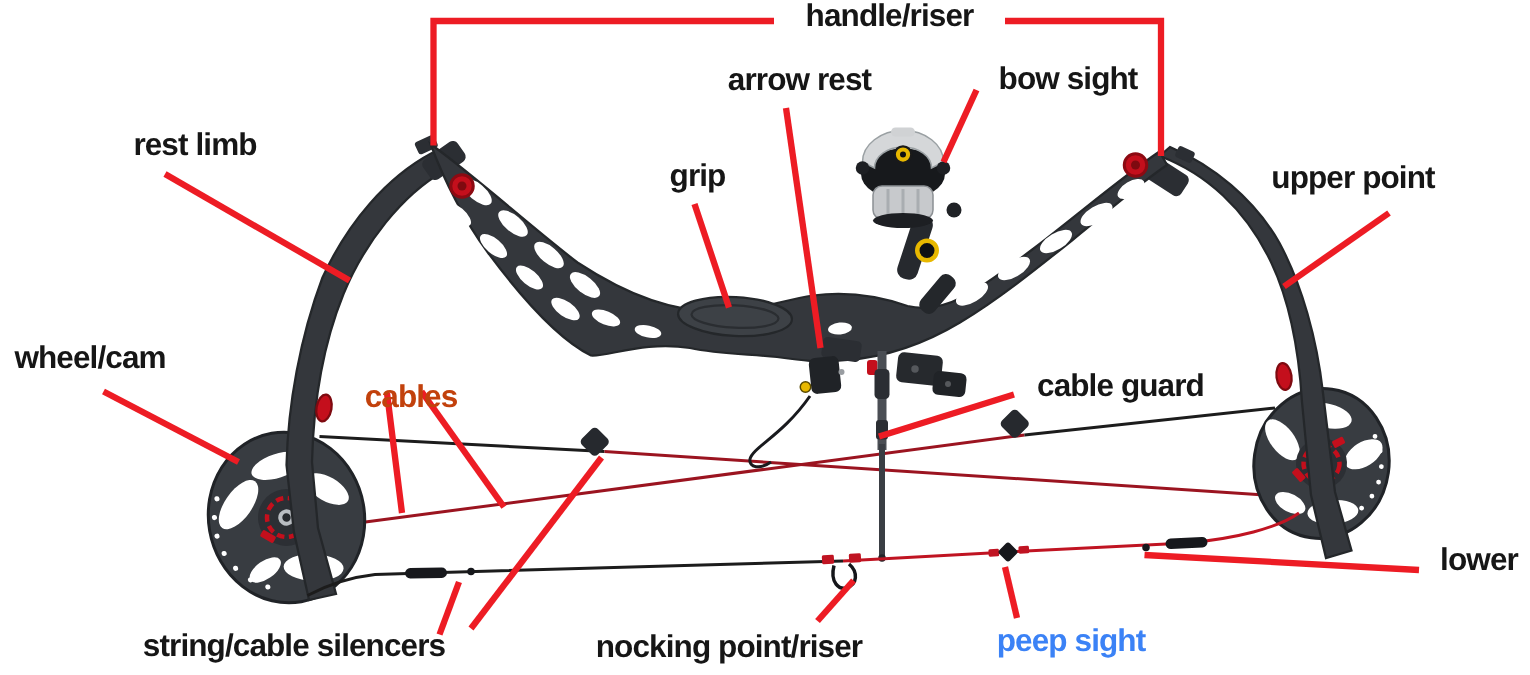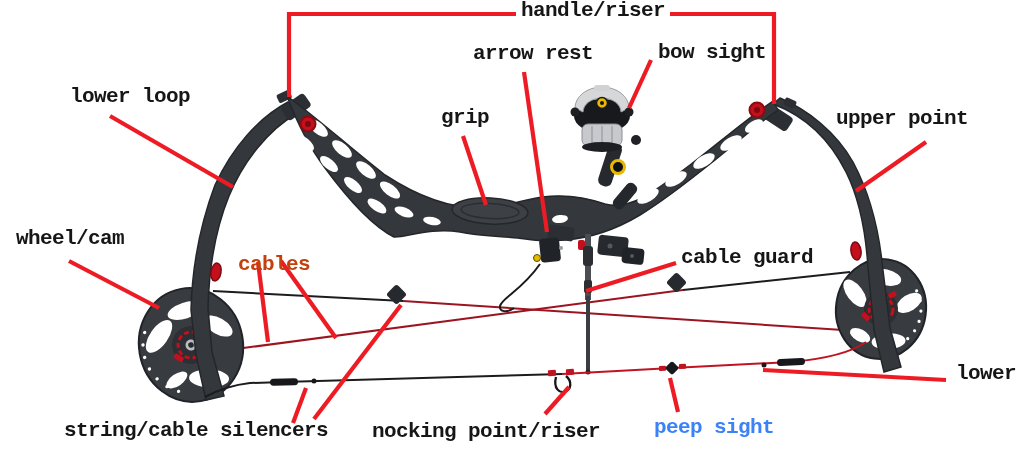--- a/index.html
+++ b/index.html
@@ -1,17 +1,17 @@
 <!DOCTYPE html>
 <html><head>
 <meta charset="utf-8">
 <style>
   html,body{margin:0;padding:0;background:#fff;}
   #stage{position:relative;width:1020px;height:450px;background:#fff;overflow:hidden;
-         font-family:Liberation Mono, monospace;}
+         font-family:Liberation Sans, sans-serif;}
   #bow-art,#leader-layer{position:absolute;left:0;top:0;width:1020px;height:450px;}
   #label-layer{position:absolute;left:0;top:0;width:1020px;height:450px;pointer-events:none;}
   .part-label{
     position:absolute;
     transform:translateX(-50%);
     font-weight:700;
     font-size:21px;
     letter-spacing:-0.6px;
     color:#161616;
     white-space:nowrap;
@@ -223,24 +223,24 @@
       <polyline points="293,423 306,388" fill="none" stroke="#ed1c24" stroke-width="4.2" stroke-linecap="butt"></polyline>
       <polyline points="314,419 401,305" fill="none" stroke="#ed1c24" stroke-width="4.2" stroke-linecap="butt"></polyline>
       <polyline points="545,414 569,387" fill="none" stroke="#ed1c24" stroke-width="4.2" stroke-linecap="butt"></polyline>
       <polyline points="678,412 670,378" fill="none" stroke="#ed1c24" stroke-width="4.2" stroke-linecap="butt"></polyline>
     </svg>
 
   <div id="label-layer">
       <div class="part-label" style="left: 593px; top: 0px; color: rgb(22, 22, 22);">handle/riser</div>
       <div class="part-label" style="left: 533px; top: 43px; color: rgb(22, 22, 22);">arrow rest</div>
       <div class="part-label" style="left: 712px; top: 42px; color: rgb(22, 22, 22);">bow sight</div>
-      <div class="part-label" style="left: 130px; top: 86px; color: rgb(22, 22, 22);">lower loop</div>
+      <div class="part-label" style="left: 130px; top: 86px; color: rgb(22, 22, 22);">rest limb</div>
       <div class="part-label" style="left: 465px; top: 107px; color: rgb(22, 22, 22);">grip</div>
       <div class="part-label" style="left: 902px; top: 108px; color: rgb(22, 22, 22);">upper point</div>
-      <div class="part-label" style="left: 70px; top: 228px; color: rgb(22, 22, 22);">wheel/cam</div>
+      <div class="part-label" style="left: 60px; top: 228px; color: rgb(22, 22, 22);">wheel/cam</div>
       <div class="part-label" style="left: 274px; top: 227px; color: #c2410c; margin-top: 27px;">cables</div>
       <div class="part-label" style="left: 747px; top: 247px; color: rgb(22, 22, 22);">cable guard</div>
       <div class="part-label" style="left: 986px; top: 363px; color: rgb(22, 22, 22);">lower</div>
       <div class="part-label" style="left: 196px; top: 420px; color: rgb(22, 22, 22);">string/cable silencers</div>
       <div class="part-label" style="left: 486px; top: 421px; color: rgb(22, 22, 22);">nocking point/riser</div>
       <div class="part-label" style="left: 714px; top: 417px; color: #3b82f6;">peep sight</div>
     </div>
 
 </div>
 

